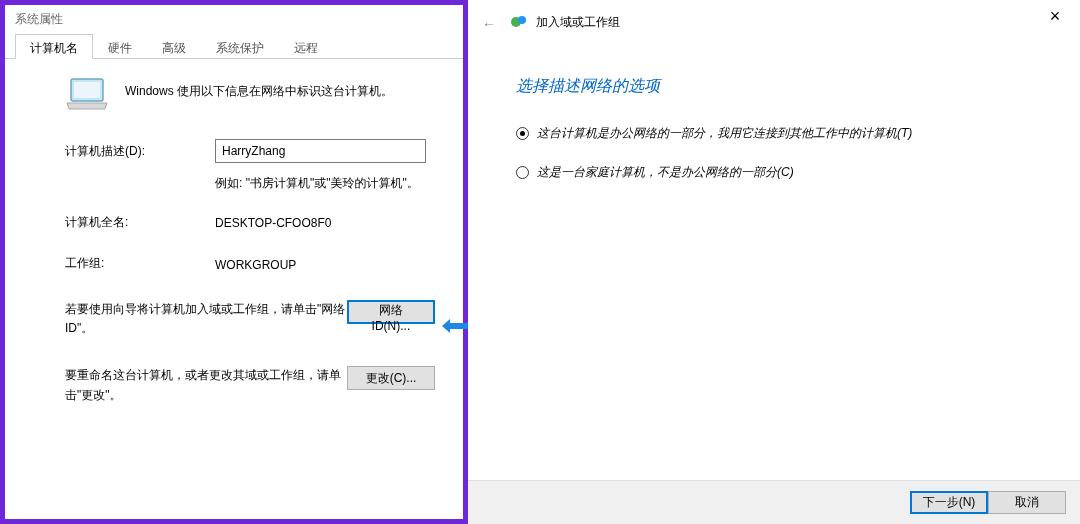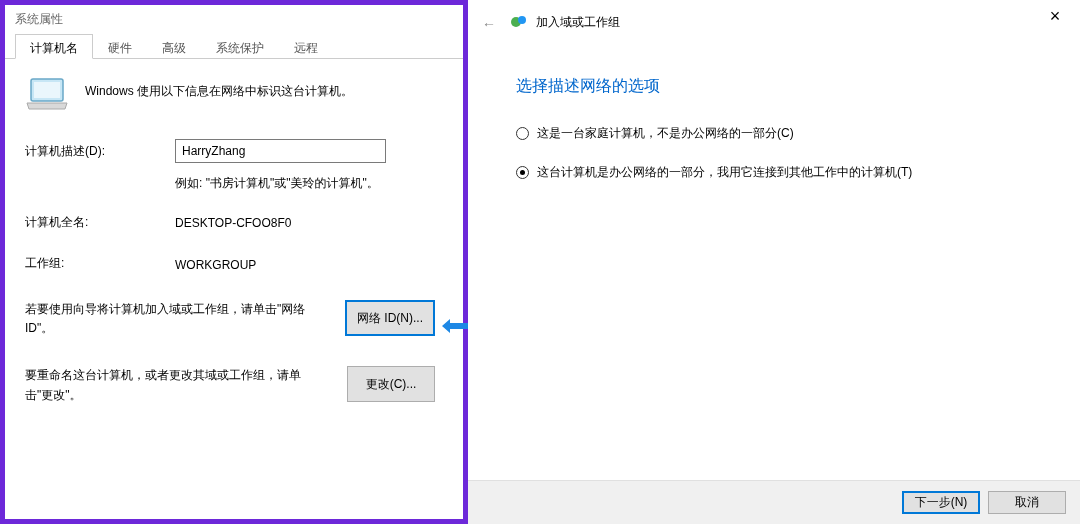--- a/index.html
+++ b/index.html
@@ -46,20 +46,21 @@
       top: 1px;
     }
     .tab.active {
       border: 1px solid #ccc;
       border-bottom: 1px solid #fff;
       background: #fff;
       color: #000;
     }
     .content {
       padding: 18px 20px;
+      margin-left: 40px;
     }
     .intro-row {
       display: flex;
       align-items: flex-start;
       gap: 16px;
       margin-bottom: 28px;
     }
     .laptop-icon {
       width: 44px;
       height: 34px;
@@ -100,21 +101,21 @@
       margin-top: 28px;
       padding-right: 8px;
     }
     .action-text {
       width: 290px;
       line-height: 1.6;
       color: #000;
     }
     .win-button {
       min-width: 88px;
-      height: 36px;
+      height: 24px;
       padding: 0 10px;
       border: 1px solid #adadad;
       background: #e1e1e1;
       cursor: pointer;
       font-family: inherit;
       font-size: 12px;
     }
     .win-button.highlighted {
       border: 2px solid #0078d7;
       background: #e1e1e1;
@@ -155,20 +156,21 @@
       top: 6px;
       font-size: 18px;
       cursor: pointer;
       width: 30px;
       text-align: center;
       font-family: Arial;
       color: #000;
     }
     .right-body {
       padding: 32px 40px 0 48px;
+      font-style: italic;
     }
     .wizard-heading {
       color: #0066cc;
       font-size: 16px;
       margin-bottom: 28px;
       font-weight: normal;
     }
     .radio-row {
       display: flex;
       align-items: center;
@@ -199,21 +201,20 @@
       bottom: 0;
       left: 0;
       right: 0;
       height: 44px;
       border-top: 1px solid #e0e0e0;
       background: #f0f0f0;
       display: flex;
       justify-content: flex-end;
       align-items: center;
       padding-right: 14px;
-      gap: 8px;
     }
     .bottom-bar .win-button {
       min-width: 78px;
       height: 23px;
     }
   </style>
 </head>
 <body>
 
 <div class="left-panel">
@@ -276,32 +277,32 @@
       <circle cx="12" cy="7" r="4" fill="#2196f3"></circle>
     </svg>
     <span class="wizard-title">加入域或工作组</span>
     <span class="close-x">×</span>
   </div>
 
   <div class="right-body">
     <h2 class="wizard-heading">选择描述网络的选项</h2>
 
     <div class="radio-row">
+      <div class="radio-circle selected">
+          <div class="radio-dot"></div>
+        </div>
+      <span class="radio-label">这台计算机是办公网络的一部分，我用它连接到其他工作中的计算机(T)</span>
+    </div>
+
+    <div class="radio-row">
       <div class="radio-circle">
           <div class="radio-dot"></div>
         </div>
       <span class="radio-label">这是一台家庭计算机，不是办公网络的一部分(C)</span>
     </div>
-
-    <div class="radio-row">
-      <div class="radio-circle selected">
-          <div class="radio-dot"></div>
-        </div>
-      <span class="radio-label">这台计算机是办公网络的一部分，我用它连接到其他工作中的计算机(T)</span>
-    </div>
   </div>
 
   <div class="bottom-bar">
     <button class="win-button highlighted">下一步(N)</button>
     <button class="win-button">取消</button>
   </div>
 
 </div>
 
 </body></html>

